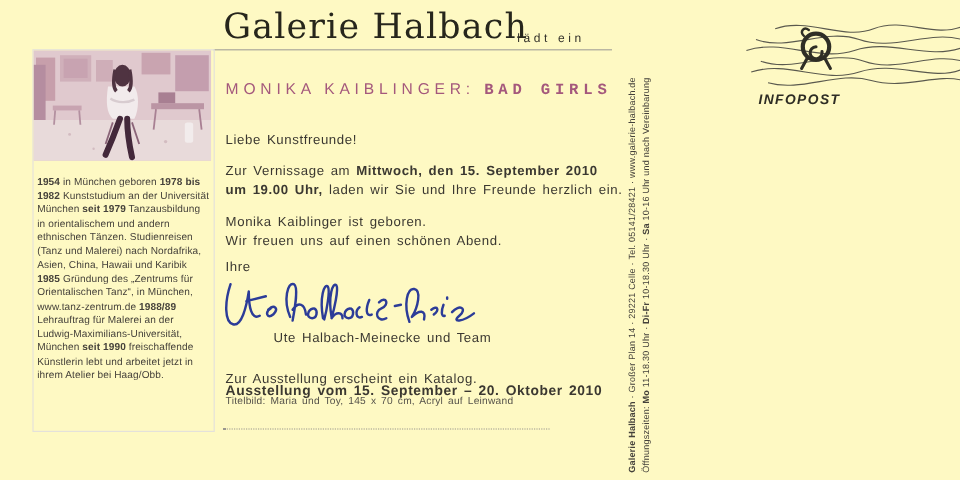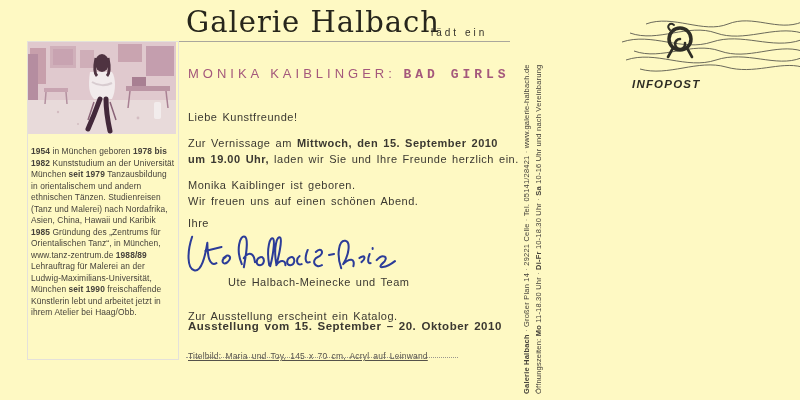--- a/index.html
+++ b/index.html
@@ -29,21 +29,21 @@
   .salutation { top:111px; }
   .invite1 { top:137px; }
   .invite2 { top:153px; }
   .presence1 { top:179px; }
   .presence2 { top:195px; }
   .closing { top:217px; }
   .signature { left:184px; top:226px; width:215px; height:54px; }
   .team { top:276px;padding-left:40px; }
   .catalog { top:310px; }
   .dates { top:320px; font-weight:bold; font-size:11.5px; }
-  .credit { top:351px; font-size:8.5px; letter-spacing:0.2px; color:#55524a;text-decoration:underline; }
+  .credit { top:329px; font-size:8.5px; letter-spacing:0.2px; color:#55524a; }
   .dotted-rule { left:186px; top:357px; width:272px; border-top:1px dotted #9a978e; }
 
   
   .vline { bottom:6px; transform-origin:0 100%; transform:rotate(-90deg); font-size:7.5px; letter-spacing:0.2px; color:#44413a; white-space:nowrap; }
   .vline1 { left:531px; }
   .vline2 { left:543px; }
 
   
   .stamp { left:618px; top:12px; width:185px; height:68px; }
   .infopost { left:632px; top:78px; font-size:11.5px; font-weight:bold; font-style:italic; letter-spacing:1.2px; color:#2e2d24; }

